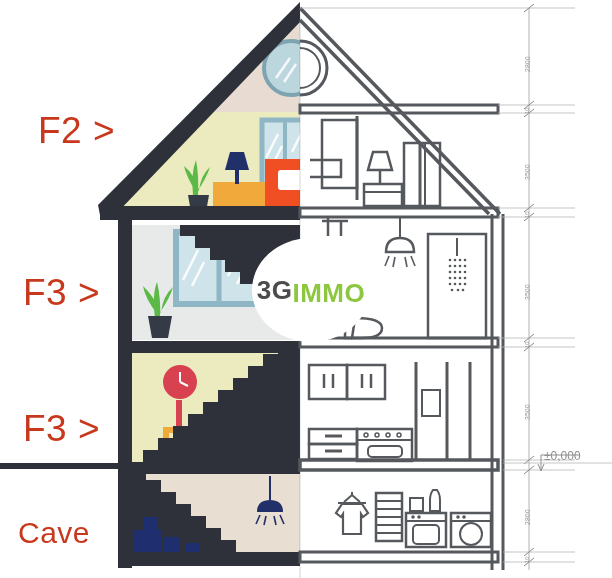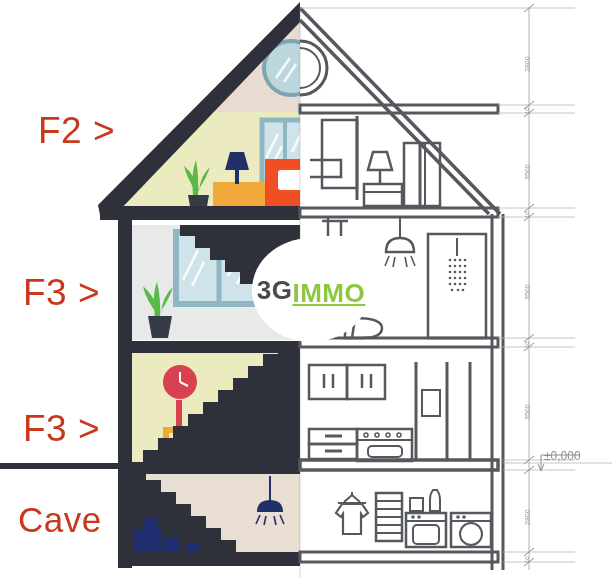--- a/index.html
+++ b/index.html
@@ -5,26 +5,26 @@
   html,body{margin:0;padding:0;background:#ffffff;}
   body{width:612px;height:578px;position:relative;overflow:hidden;
        font-family:"Liberation Sans",sans-serif;}
   #stage{position:absolute;left:0;top:0;width:612px;height:578px;}
   svg#scene{position:absolute;left:0;top:0;width:612px;height:578px;display:block;}
   .flabel{position:absolute;color:#c8381c;font-family:"Liberation Sans",sans-serif;
           font-weight:400;white-space:nowrap;letter-spacing:0.5px;}
   #lbl-f2{left:38px;top:110px;font-size:37px;}
   #lbl-f3a{left:23px;top:272px;font-size:37px;}
   #lbl-f3b{left:23px;top:408px;font-size:37px;}
-  #lbl-cave{left:18px;top:500px;font-size:35px;}
+  #lbl-cave{left:18px;top:516px;font-size:30px;}
   #logo{position:absolute;left:252px;top:238px;width:118px;height:104px;
         border-radius:50%;background:#ffffff;display:flex;flex-direction:row;
         align-items:center;justify-content:center;line-height:1;}
   #logo .l1{font-size:26px;font-weight:bold;color:#4b4b4b;letter-spacing:0.5px;}
-  #logo .l2{font-size:26px;font-weight:bold;color:#8dc63f;letter-spacing:0.5px;margin-top:5px;text-decoration:underline;}
+  #logo .l2{font-size:26px;font-weight:bold;color:#8dc63f;letter-spacing:0.5px;margin-top:5px;}
   .dim{position:absolute;color:#9a9a9a;font-size:7px;font-family:"Liberation Sans",sans-serif;
        transform:rotate(-90deg);transform-origin:left top;white-space:nowrap;}
   .dim-small{font-size:6px;}
   .datum{position:absolute;color:#8f8f8f;font-size:12px;white-space:nowrap;}
 </style>
 </head>
 <body>
 
 <div id="stage">
 

